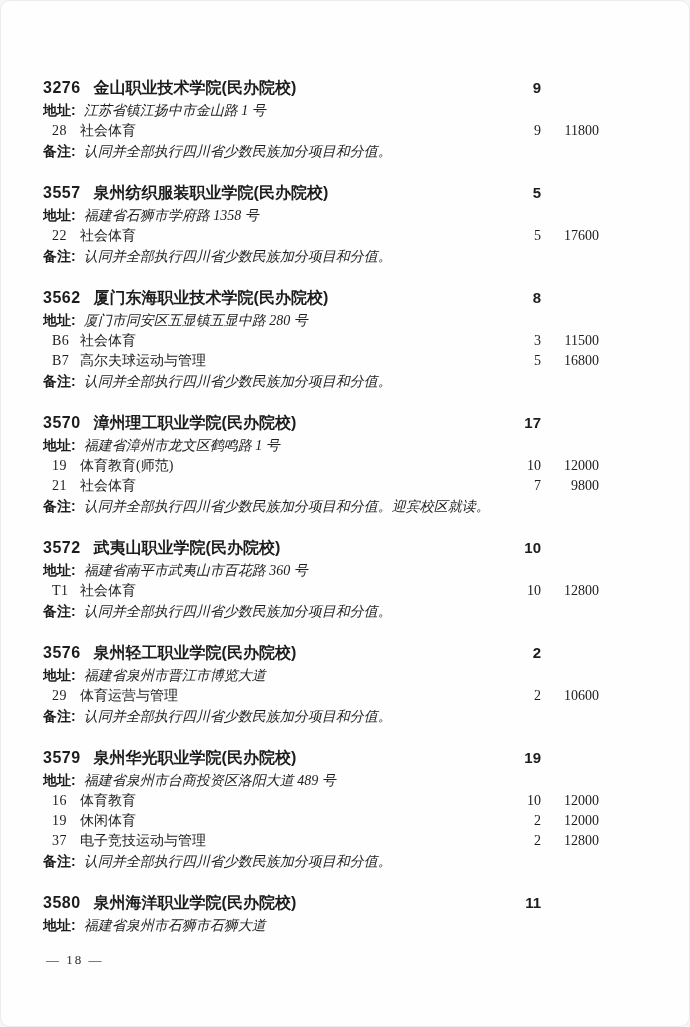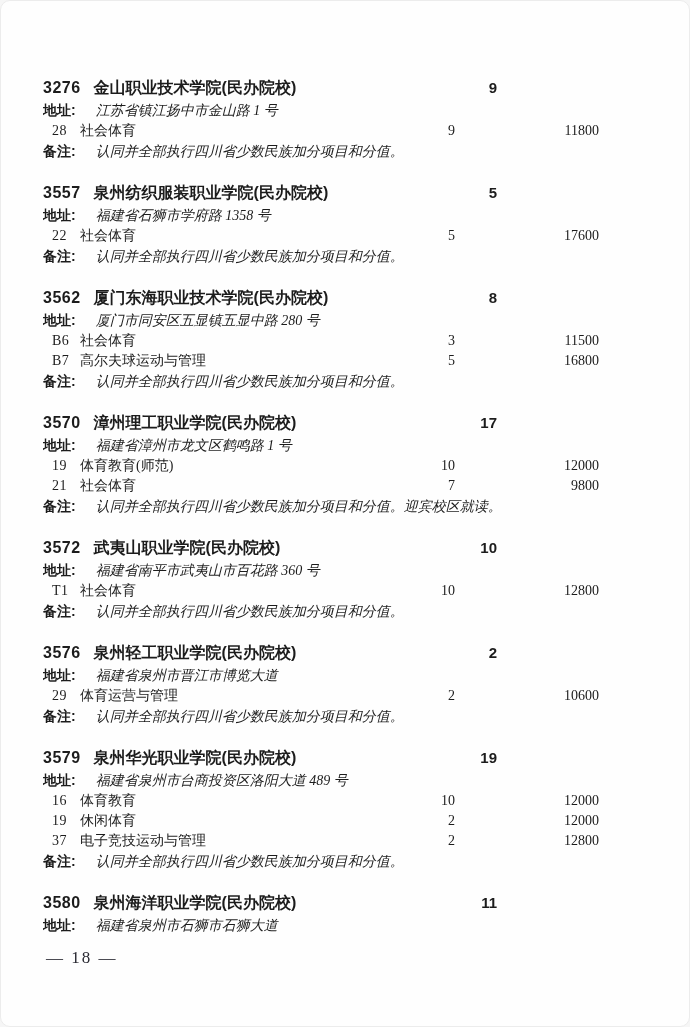--- a/index.html
+++ b/index.html
@@ -27,47 +27,47 @@
   .school { margin-bottom: 19px; }
   .row {
     display: flex;
     align-items: baseline;
     line-height: 20px;
     font-size: 14px;
     white-space: nowrap;
   }
   .row .left { flex: 1 1 auto; overflow: hidden; }
   .row .count { flex: 0 0 44px; text-align: right; }
-  .row .fee { flex: 0 0 58px; text-align: right; margin-left: 44px; }
+  .row .fee { flex: 0 0 58px; text-align: right; }
   .header-row {
     font-family: "Liberation Sans", sans-serif;
     font-weight: bold;
     font-size: 16px;
     line-height: 24px;
   }
   .header-row .code { margin-right: 13px; letter-spacing: 0.5px; }
   .header-row .count { font-size: 15px; }
   .label {
     font-family: "Liberation Sans", sans-serif;
     font-weight: bold;
-    margin-right: 20px;
+    margin-right: 8px;
   }
   .kaiti { font-style: italic; }
-  .major-row { padding-left: 9px; gap: 42px; }
+  .major-row { padding-left: 9px; }
   .major-row .mcode {
     display: inline-block;
     min-width: 18px;
     margin-right: 10px;
     letter-spacing: 0.5px;
   }
   .footer {
     position: absolute;
     left: 45px;
     bottom: 58px;
-    font-size: 17px;
+    font-size: 13px;
     letter-spacing: 2px;
     color: #2a2a33;
   }
 </style>
 </head>
 <body>
 
 <div class="page">
   <div id="schools">
   <section class="school">

